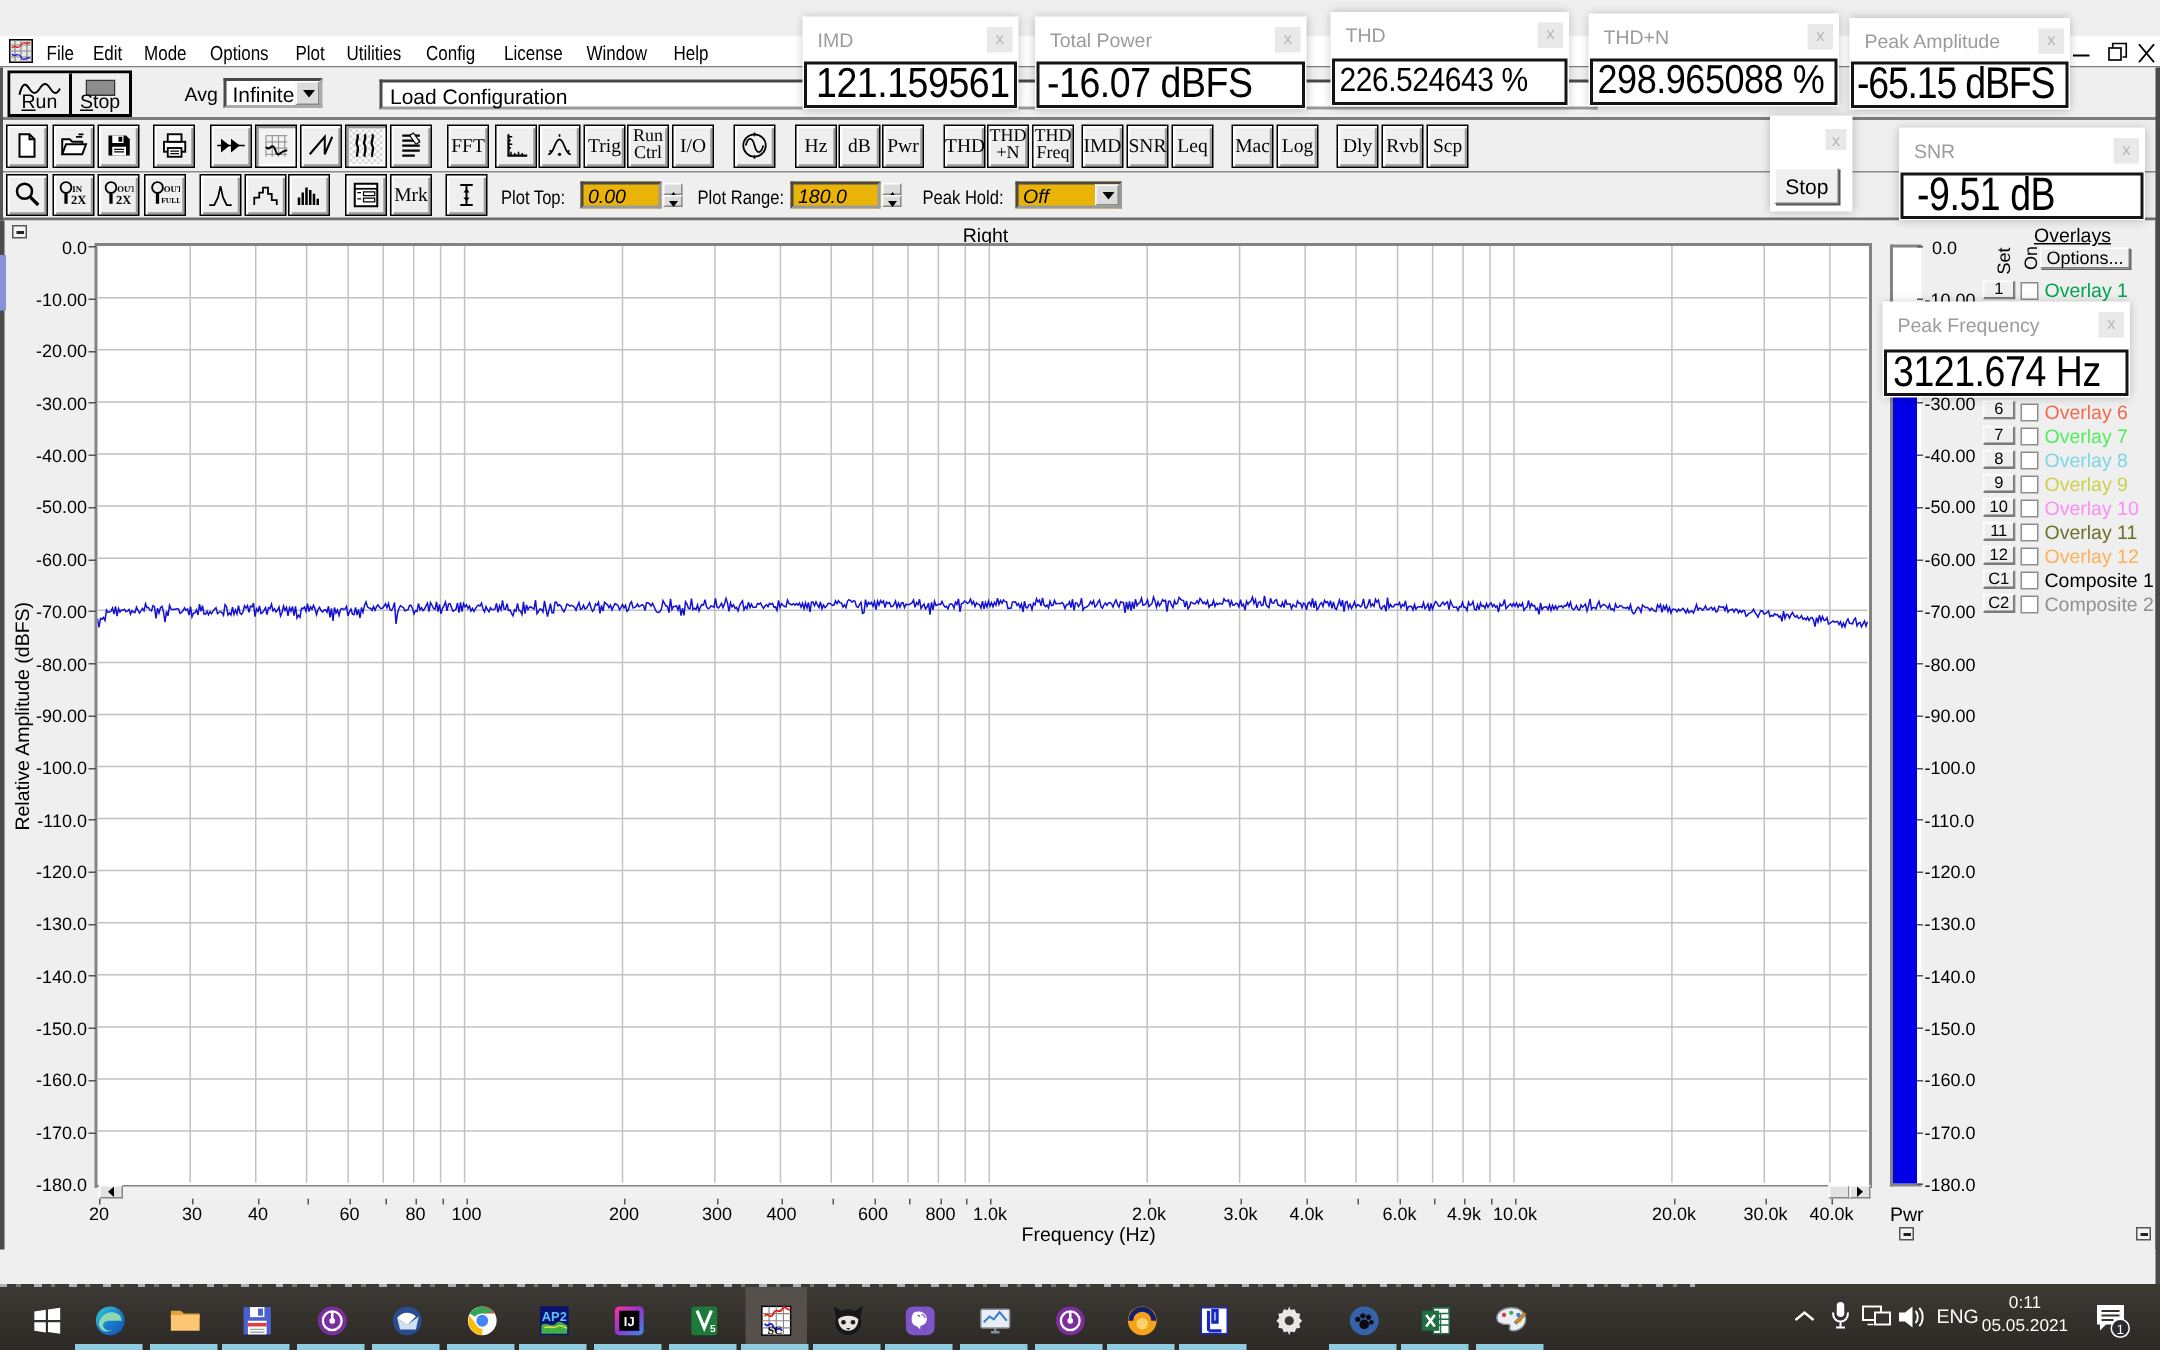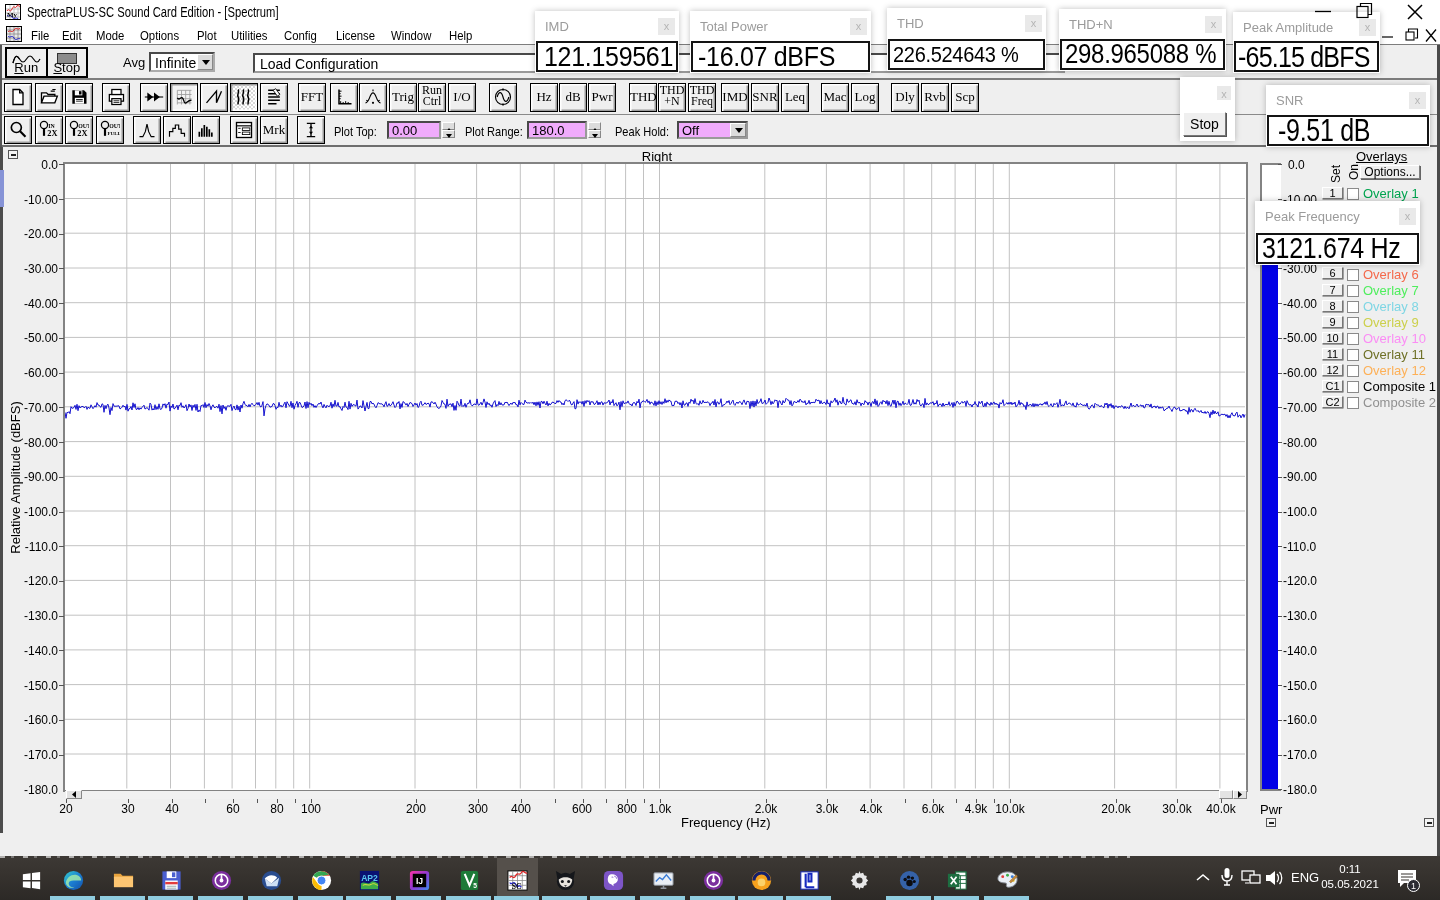--- a/index.html
+++ b/index.html
@@ -40,21 +40,21 @@
 .tb2.latch { background-image:repeating-conic-gradient(#fff 0 25%, #d9d9d9 0 50%); background-size:4px 4px; box-shadow: inset 1.5px 1.5px 0 #9b9b9b, inset -1.5px -1.5px 0 #fff; }
 .tb2.press { background:#f3f3f3; box-shadow: inset 1.5px 1.5px 0 #9b9b9b, inset -1.5px -1.5px 0 #fff; }
 .tbt { font-family:"Liberation Serif",serif; font-size:13px; text-align:center; line-height:25px; }
 .tbt .two { display:block; line-height:11.5px; margin-top:1px; font-size:12px; }
 
 #row3 { position:absolute; left:0; top:116px; width:1440px; height:31px; background:#efefef; border-bottom:2px solid #6e6e6e; }
 .tb3 { position:absolute; top:0px; width:28px; height:28px; background:#efefef; border:1.6px solid #000;
    box-shadow: inset 1.5px 1.5px 0 #fff, inset -1.5px -1.5px 0 #9b9b9b; }
 .tb3 svg { position:absolute; left:3px; top:3px; width:20px; height:20px; }
 .r3lbl { position:absolute; top:8px; font-size:13px; transform:scaleX(0.85); transform-origin:0 0; }
-.r3edit { position:absolute; top:5px; height:18px; background:#f0abfc; border:2px solid #494949; border-bottom-color:#9a9a9a; border-right-color:#9a9a9a; font-size:13px; padding:0px 3px; }
+.r3edit { position:absolute; top:5px; height:18px; background:#eab308; border:2px solid #494949; border-bottom-color:#9a9a9a; border-right-color:#9a9a9a; font-size:13px; padding:0px 3px;font-style:italic; }
 .spin { position:absolute; top:6px; width:13px; height:16px; }
 .spin .u,.spin .d { position:absolute; left:0; width:13px; height:8px; background:#dcdcdc; border:1px solid #888; border-top-color:#fff; border-left-color:#fff; }
 .spin .u { top:0 } .spin .d { top:8px }
 .upa { position:absolute; left:3px; top:2px; width:0; height:0; border:3px solid transparent; border-bottom:4px solid #000; }
 .dwa { position:absolute; left:3px; top:3px; width:0; height:0; border:3px solid transparent; border-top:4px solid #000; }
 
 
 #client { position:absolute; left:0; top:147px; width:1440px; height:686px; background:#efefef; border-left:3px solid #4c4c4c; border-right:3px solid #4c4c4c; }
 #plot { position:absolute; left:63px; top:162px; width:1185px; height:630px; border:2px solid #838383; background:#fff; }
 #plot svg { position:absolute; left:0; top:0; }
@@ -108,40 +108,20 @@
   background:repeating-linear-gradient(90deg,rgba(255,255,255,0.6) 0 5px,transparent 5px 11px, rgba(230,230,230,0.35) 11px 14px, transparent 14px 23px); }
 #schl { position:absolute; left:497px; top:2px; width:41px; height:42px; background:#55504b; }
 .tic { position:absolute; top:13px; width:23px; height:23px; }
 .tic svg { width:23px; height:23px; }
 .tund { position:absolute; top:40px; width:45px; height:4px; background:#8fccdf; }
 .tray { position:absolute; color:#fff; font-size:12px; }
 #clock { position:absolute; left:1318px; top:6px; width:64px; text-align:center; color:#fff; font-size:11.5px; line-height:15px; }
 </style></head><body>
 <div id="root">
 
-<div id="titlebar">
- <svg id="appico" viewBox="0 0 16 16">
-        <rect x="0.5" y="0.5" width="15" height="15" fill="#fff" stroke="#000"></rect>
-        <path d="M1 5h14M1 9h14M1 13h14M5 1v14M9 1v14M13 1v14" stroke="#aaa" stroke-width="0.7"></path>
-        <path d="M2 7c2-4 3 3 5-2s3 1 5-3 2 2 3 1" stroke="#d22" fill="none"></path>
-        <path d="M2 11c2 3 3-2 5 2s4-1 6 2" stroke="#22c" fill="none"></path>
-        <text x="2" y="13" font-size="7" font-weight="bold" font-family="Liberation Serif">My</text>
-      </svg>
- <div class="txt">SpectraPLUS-SC Sound Card Edition - [Spectrum]</div>
- <svg class="wbtn" style="left:1308px;width:30px" viewBox="0 0 30 24">
-        <path d="M7 11.5h16" stroke="#000" stroke-width="1.3"></path>
-      </svg>
- <svg class="wbtn" style="left:1350px;width:30px" viewBox="0 0 30 24">
-        <rect x="7" y="6.5" width="11" height="11" fill="none" stroke="#000" stroke-width="1.2"></rect>
-        <path d="M10.5 6.5V3.5h11v11H18" fill="none" stroke="#000" stroke-width="1.2"></path>
-      </svg>
- <svg class="wbtn" style="left:1398px;width:34px" viewBox="0 0 34 24">
-        <path d="M10 5l14 14M24 5L10 19" stroke="#000" stroke-width="1.5"></path>
-      </svg>
-</div>
 
 <div id="menubar">
  <div class="mi" style="left:31px">File</div>
  <div class="mi" style="left:62px">Edit</div>
  <div class="mi" style="left:96px">Mode</div>
  <div class="mi" style="left:140px">Options</div>
  <div class="mi" style="left:197px">Plot</div>
  <div class="mi" style="left:231px">Utilities</div>
  <div class="mi" style="left:284px">Config</div>
  <div class="mi" style="left:336px">License</div>

